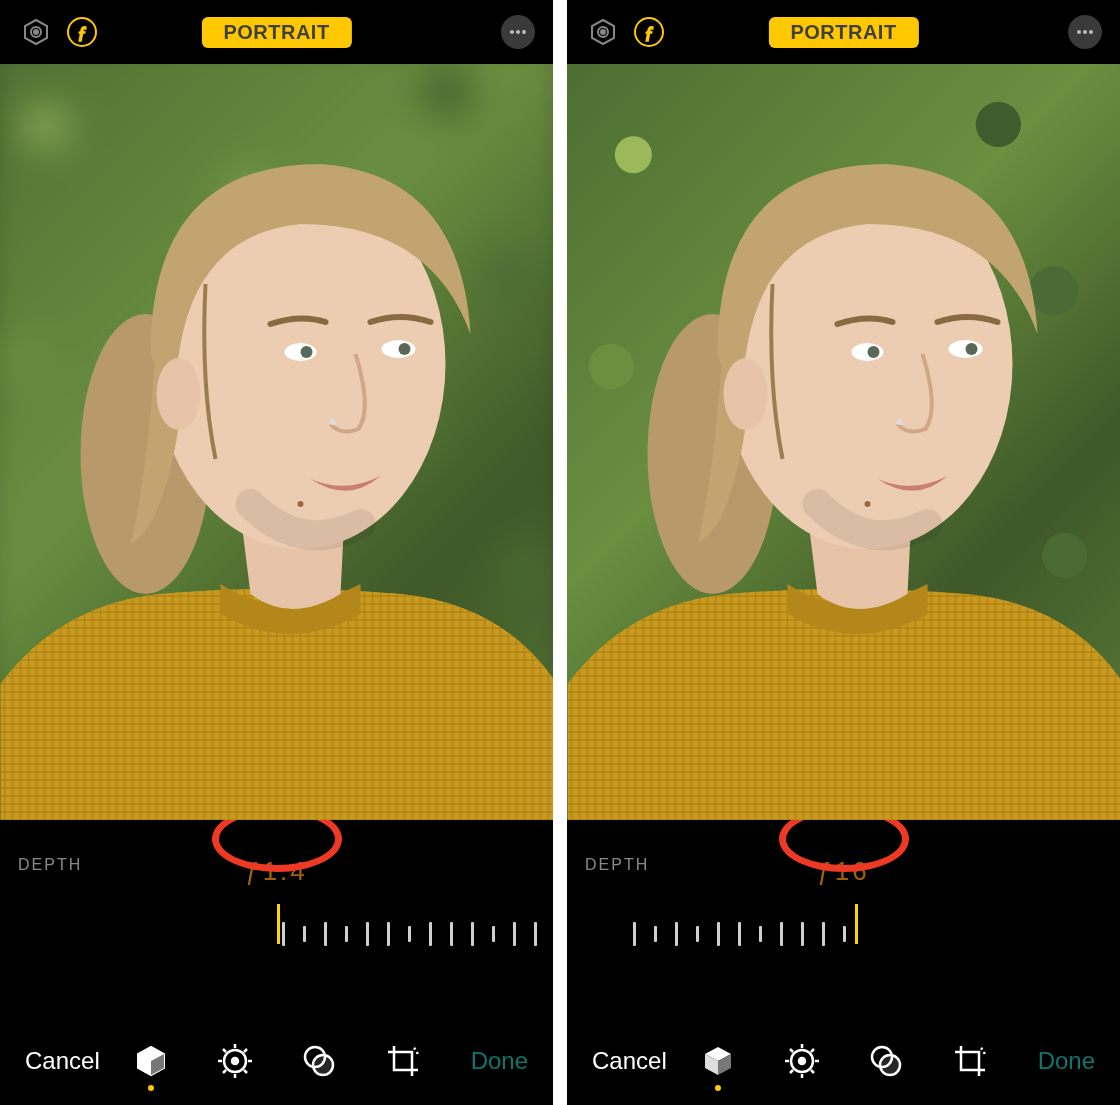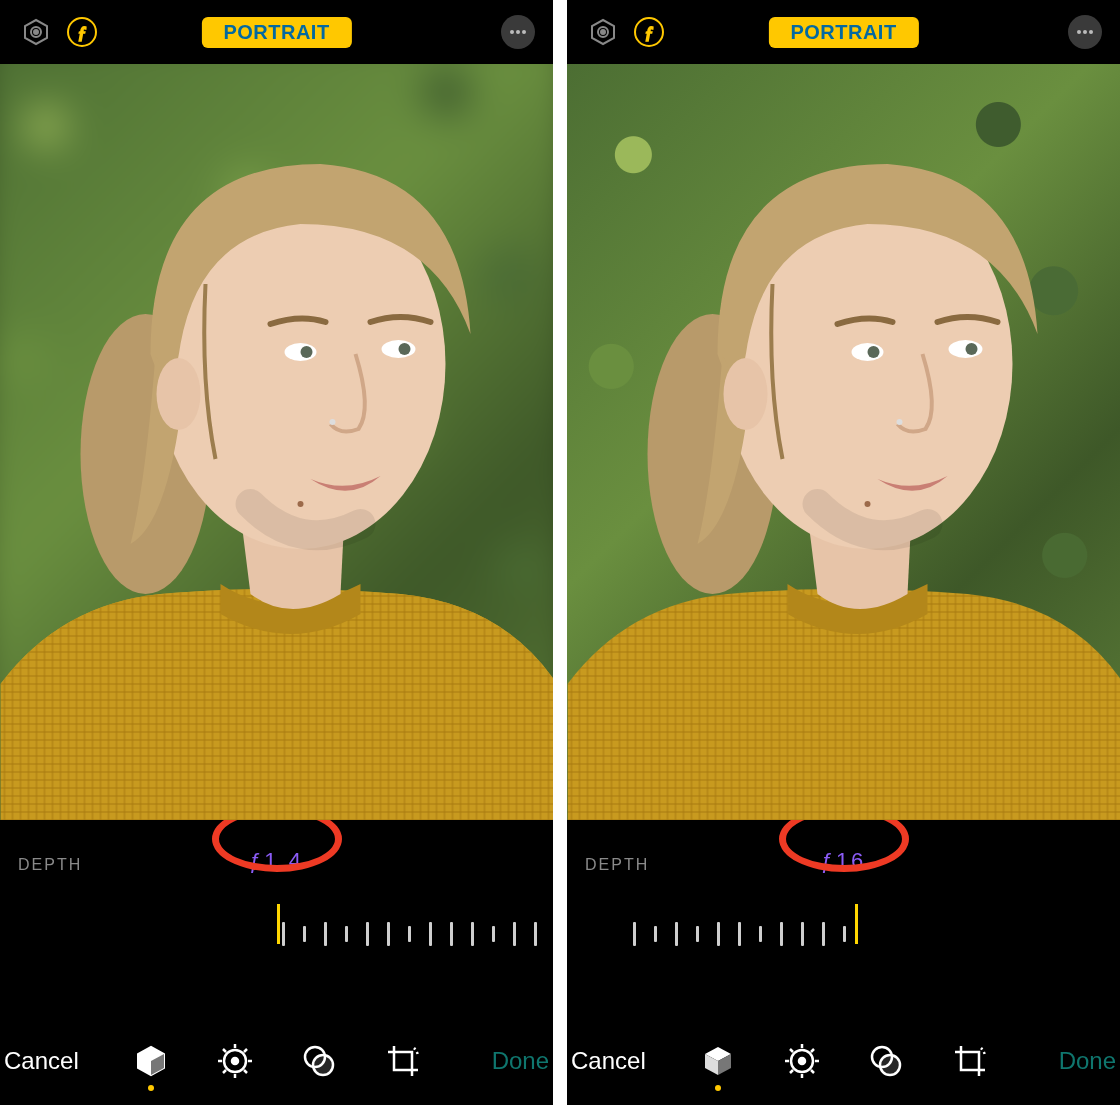--- a/index.html
+++ b/index.html
@@ -33,21 +33,21 @@
       width:36px; height:36px;
       display:flex; align-items:center; justify-content:center;
     }
     .hex-icon { color:#888; }
     .f-icon { margin-left:10px; }
     .portrait-pill {
       position:absolute;
       left:50%;
       transform:translateX(-50%);
       background:#ffc800;
-      color:#0369a1;
+      color:#404040;
       font-weight:700;
       font-size:20px;
       letter-spacing:.5px;
       padding:4px 22px;
       border-radius:6px;
     }
     .more-icon {
       margin-left:auto;
       background:#3a3a3a;
       border-radius:50%;
@@ -81,34 +81,34 @@
       bottom:0; left:50%;
       transform:translateX(-50%);
       width:100%;
       height:100%;
       z-index:2;
     }
     
     .depth-row {
       padding:36px 18px 0;
       display:flex;
-      align-items:flex-end;
+      align-items:flex-start;
       position:relative;
     }
     .depth-label {
       color:#8a8a8a;
       font-size:16px;
       letter-spacing:2px;
     }
     .f-value {
       position:absolute;
       left:50%;
       transform:translateX(-50%);
-      color:#8b5cf6;
-      font-size:22px;
+      color:#a16207;
+      font-size:26px;
       font-family:-apple-system,sans-serif;
       letter-spacing:3px;
     }
     .circle-annot {
       position:absolute;
       left:50%;
       transform:translateX(-50%);
       width:130px; height:66px;
       border:7px solid #ee3a24;
       border-radius:50%;
@@ -150,21 +150,21 @@
       background:#cfcfcf;
       border-radius:1px;
     }
     .tick.short { height:16px; margin-top:4px; }
     
     .toolbar {
       margin-top:auto;
       height:88px;
       display:flex;
       align-items:center;
-      padding:0 0;
+      padding:0 21px;
       position:relative;
     }
     .btn-text {
       color:#fff;
       font-size:24px;
       font-weight:400;
       padding:0 4px;
     }
     .btn-done { color:#0f766e; margin-left:auto; }
     .tool-icons {

